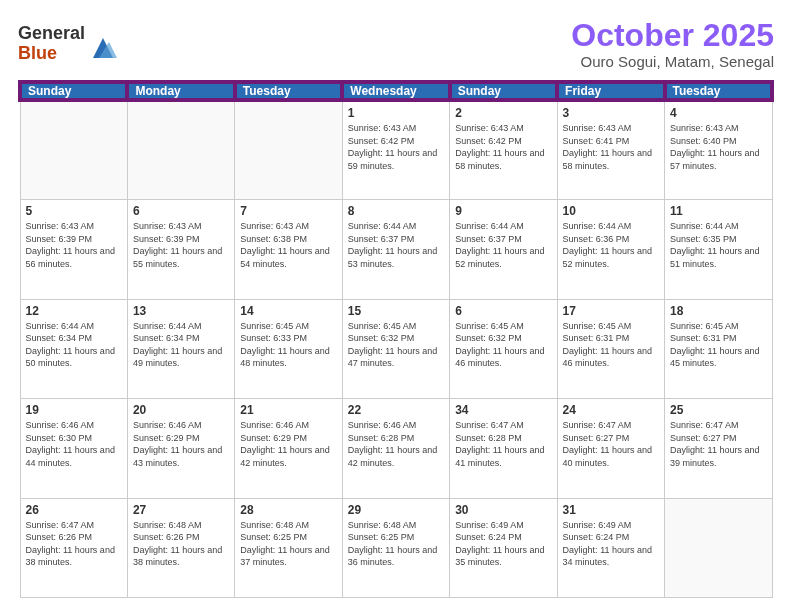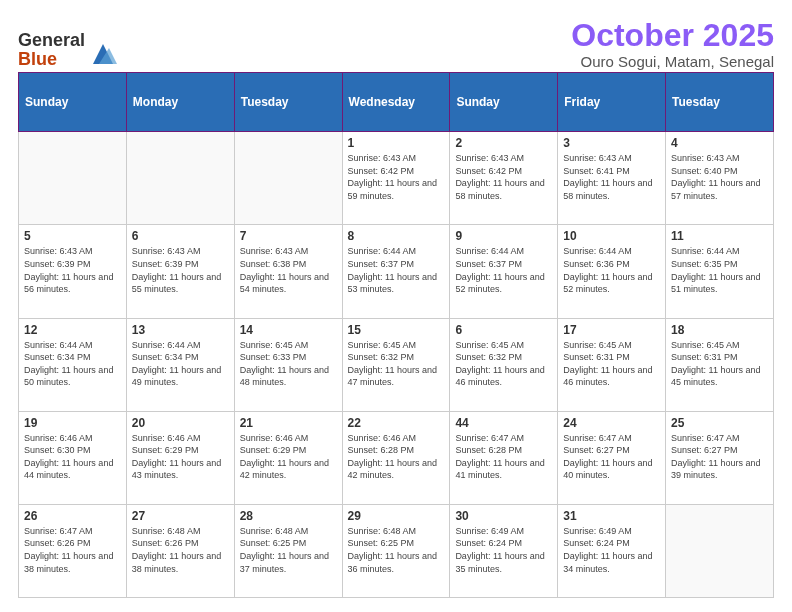--- a/index.html
+++ b/index.html
@@ -13,22 +13,22 @@
     .page {
       width: 792px;
       height: 612px;
       padding: 18px 18px 14px 18px;
       display: flex;
       flex-direction: column;
     }
     .header {
       display: flex;
       justify-content: space-between;
-      align-items: flex-end;
-      margin-bottom: 2px;
+      align-items: center;
+      margin-bottom: 10px;
       gap: 25px;
     }
     .logo {
       display: flex;
       align-items: flex-end;
       gap: 0px;
     }
     .logo-text {
       display: flex;
       flex-direction: column;
@@ -69,22 +69,22 @@
       border-collapse: collapse;
       width: 100%;
       table-layout: fixed;
     }
     .calendar th {
       background: #2a6db5;
       color: #fff;
       font-size: 12px;
       font-weight: bold;
       text-align: left;
-      padding: 22px 6px;
-      border: 1px solid #701a75;
+      padding: 0 6px;
+      border: 4px solid #701a75;
     }
     .calendar td {
       border: 1px solid #ccc;
       vertical-align: top;
       padding: 4px 5px;
       font-size: 9.5px;
       color: #333;
       width: calc(100% / 7);
     }
     .calendar td.empty {
@@ -280,21 +280,21 @@
 Sunset: 6:29 PM
 Daylight: 11 hours and 42 minutes.</div>
           </td>
           <td>
             <span class="day-number">22</span>
             <div class="day-info">Sunrise: 6:46 AM
 Sunset: 6:28 PM
 Daylight: 11 hours and 42 minutes.</div>
           </td>
           <td>
-            <span class="day-number">44</span>
+            <span class="day-number">34</span>
             <div class="day-info">Sunrise: 6:47 AM
 Sunset: 6:28 PM
 Daylight: 11 hours and 41 minutes.</div>
           </td>
           <td>
             <span class="day-number">24</span>
             <div class="day-info">Sunrise: 6:47 AM
 Sunset: 6:27 PM
 Daylight: 11 hours and 40 minutes.</div>
           </td>

